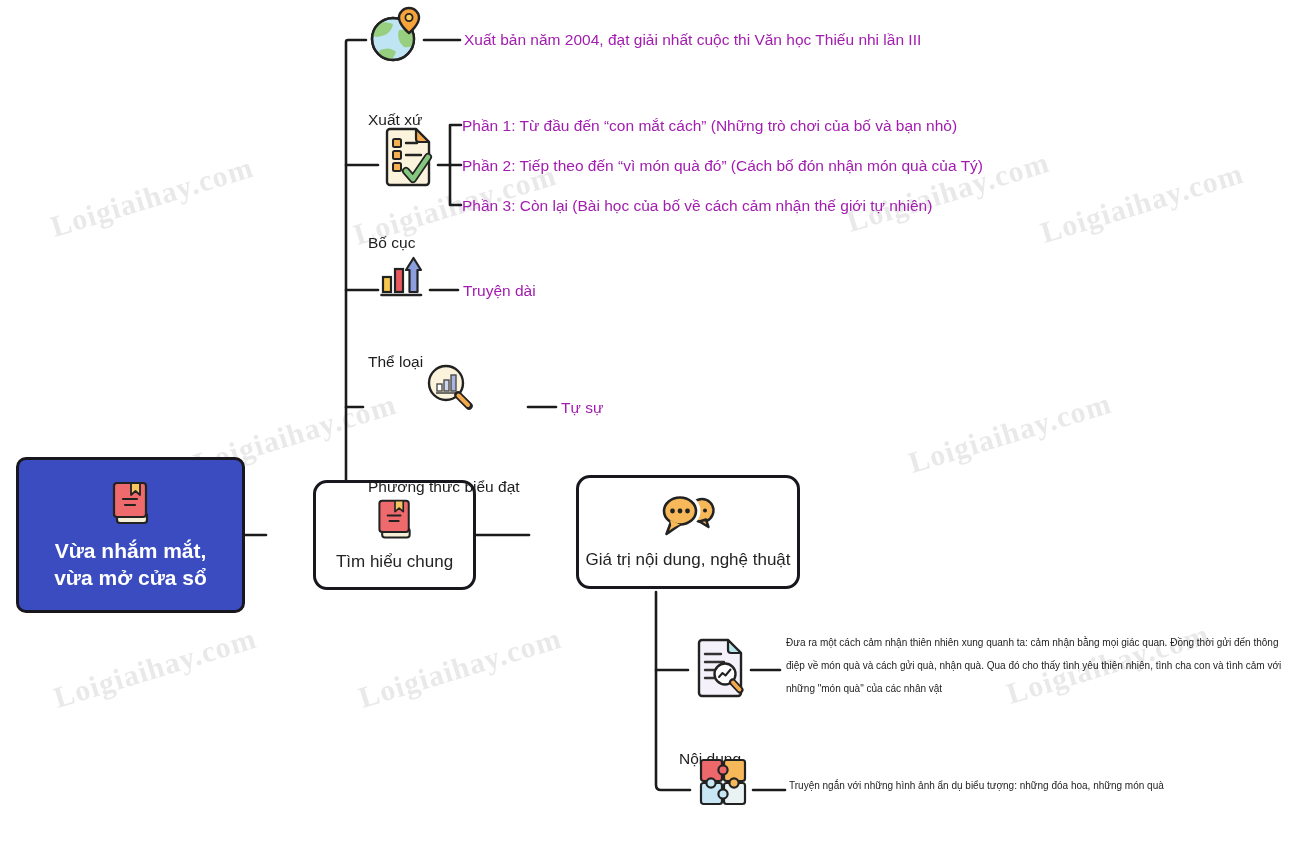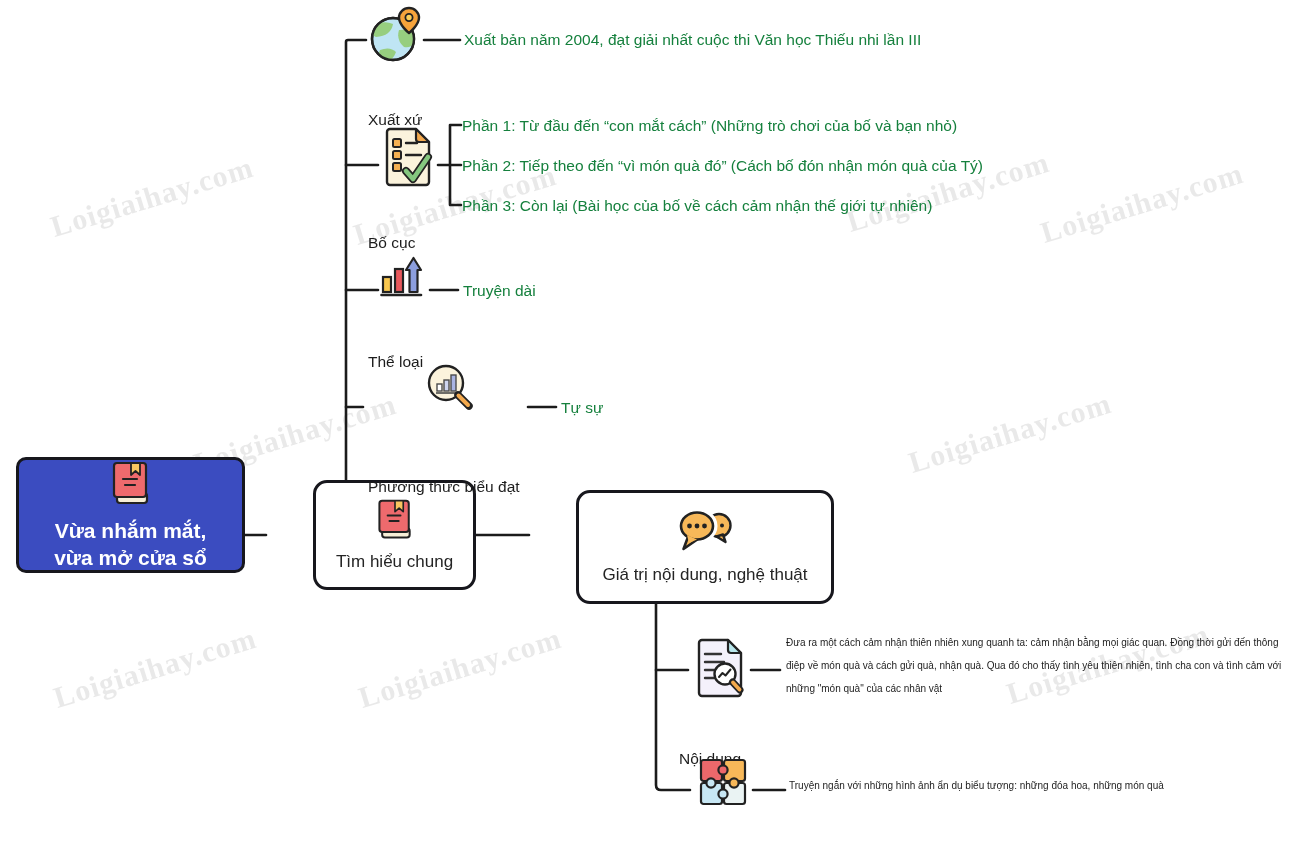--- a/index.html
+++ b/index.html
@@ -10,21 +10,21 @@
   .wm{
     position:absolute;transform:translate(-50%,-50%) rotate(-17deg);
     font-family:"Liberation Serif","DejaVu Serif",serif;font-weight:bold;
     font-size:30px;letter-spacing:1px;color:rgba(40,40,40,0.10);white-space:nowrap;
     pointer-events:none;z-index:1;
   }
   .links{position:absolute;left:0;top:0;z-index:2;}
   .links path{stroke:#1b1b1b;stroke-width:2.6;fill:none;stroke-linecap:round;stroke-linejoin:round;}
   .icon{position:absolute;z-index:3;line-height:0;}
   .label{position:absolute;z-index:3;font-size:15.5px;color:#1d1d1d;white-space:nowrap;margin-top:47px;}
-  .btext{position:absolute;z-index:3;font-size:15.5px;color:#15803d;white-space:nowrap;}
+  .btext{position:absolute;z-index:3;font-size:15.5px;color:#a21caf;white-space:nowrap;}
   .para{position:absolute;z-index:3;font-size:10px;line-height:23px;color:#1d1d1d;}
   .node{
     position:absolute;z-index:3;display:flex;flex-direction:column;align-items:center;justify-content:center;
     background:#ffffff;border:3px solid #17171d;box-sizing:border-box;
   }
   .node.root{background:#3b4cc0;border-radius:10px;}
   .node.white{border-radius:14px;margin-left:48px;}
   .root-title{color:#ffffff;font-weight:bold;font-size:21px;line-height:27px;text-align:center;margin-top:9px;}
   .node-label{font-size:17px;color:#242424;margin-top:10px;white-space:nowrap;}
 </style>
@@ -54,21 +54,21 @@
     <path d="M346,290 H378"></path>
     <path d="M430,290 H458"></path>
     <path d="M346,407 H363"></path>
     <path d="M528,407 H556"></path>
     <path d="M656,592 V785 Q656,790 661,790 H690"></path>
     <path d="M656,670 H688"></path>
     <path d="M751,670 H780"></path>
     <path d="M753,790 H785"></path>
   </svg>
 
-  <div class="node root" style="left:16px;top:457px;width:229px;height:116px">
+  <div class="node root" style="left:16px;top:457px;width:229px;height:156px">
     <span class="icon" style="position:static">
       <svg viewBox="0 0 48 48" width="48" height="48">
         <rect x="10" y="33" width="30" height="10" rx="3" fill="#f6efd7" stroke="#222" stroke-width="2.2"></rect>
         <rect x="7" y="3" width="32" height="34" rx="3" fill="#ee6a6d" stroke="#222" stroke-width="2.2"></rect>
         <path d="M24,3 h9 v12 l-4.5,-4 l-4.5,4 z" fill="#f8c660" stroke="#222" stroke-width="1.8" stroke-linejoin="round"></path>
         <path d="M16,19 H30 M18,25 H28" stroke="#222" stroke-width="2.2" stroke-linecap="round"></path>
       </svg>
     </span>
     <div class="root-title">
       <div>Vừa nhắm mắt,</div>
@@ -81,21 +81,21 @@
       <svg viewBox="0 0 48 48" width="44" height="44">
         <rect x="10" y="33" width="30" height="10" rx="3" fill="#f6efd7" stroke="#222" stroke-width="2.2"></rect>
         <rect x="7" y="3" width="32" height="34" rx="3" fill="#ee6a6d" stroke="#222" stroke-width="2.2"></rect>
         <path d="M24,3 h9 v12 l-4.5,-4 l-4.5,4 z" fill="#f8c660" stroke="#222" stroke-width="1.8" stroke-linejoin="round"></path>
         <path d="M16,19 H30 M18,25 H28" stroke="#222" stroke-width="2.2" stroke-linecap="round"></path>
       </svg>
     </span>
     <div class="node-label">Tìm hiểu chung</div>
   </div>
 
-  <div class="node white" style="left:528px;top:490px;width:258px;height:114px">
+  <div class="node white" style="left:528px;top:475px;width:224px;height:114px">
     <span class="icon" style="position:static">
       <svg viewBox="0 0 58 46" width="58" height="46">
         <g stroke="#222" stroke-width="2.4">
           <circle cx="43" cy="16.5" r="11.5" fill="#f7b859"></circle>
           <path d="M47,25.5 l2.5,7.5 l-9,-5.5 z" fill="#f7b859" stroke-linejoin="round"></path>
         </g>
         <circle cx="46" cy="16.5" r="2" fill="#222"></circle>
         <g stroke="#fff" stroke-width="9" fill="#fff">
           <ellipse cx="21" cy="17" rx="16" ry="13.5"></ellipse>
           <path d="M12,28 L7.5,40 L22,30 Z"></path>

